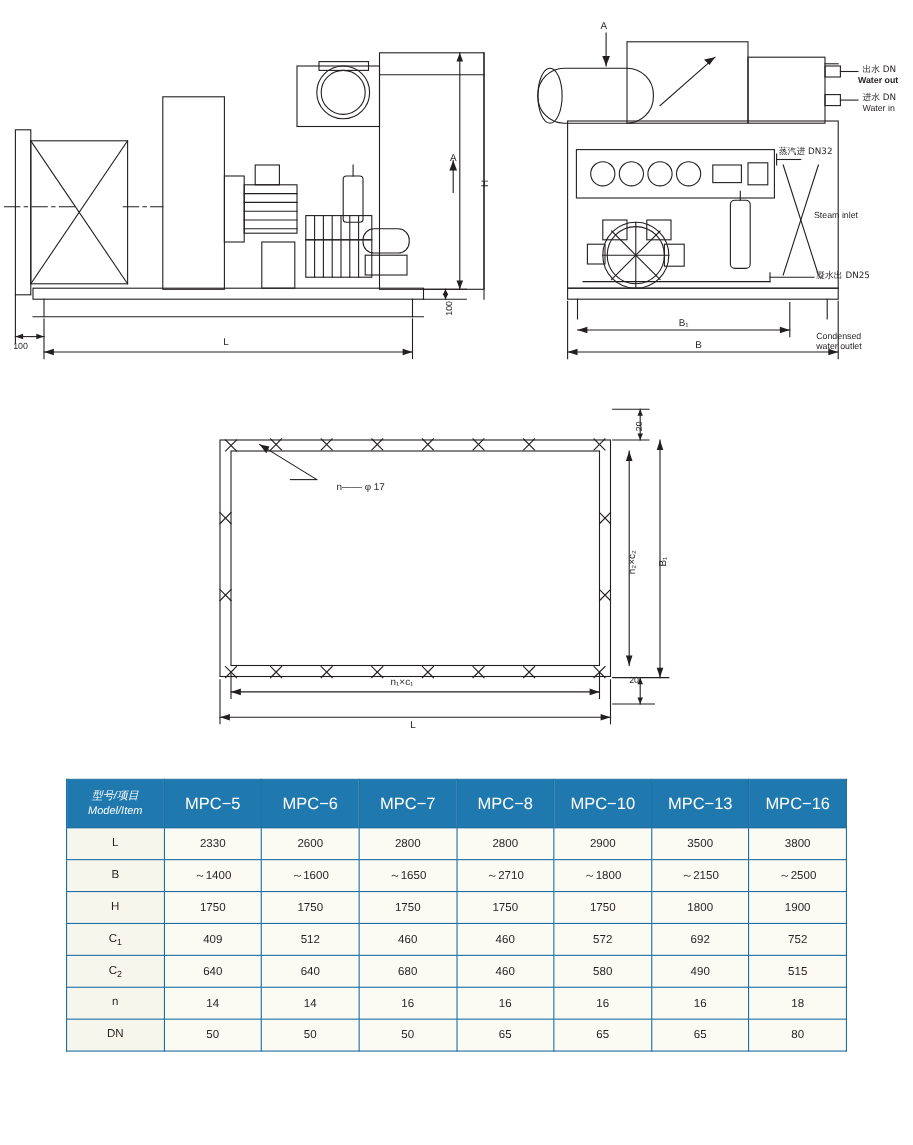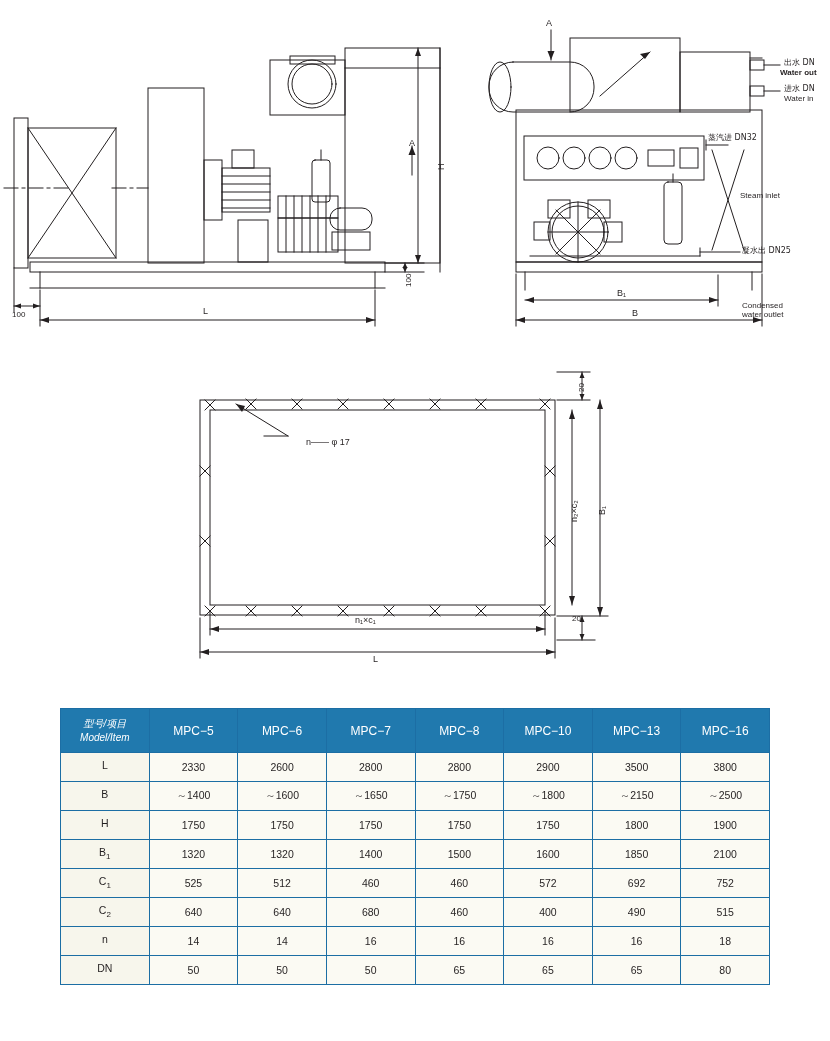--- a/index.html
+++ b/index.html
@@ -54,21 +54,21 @@
     color: #231f20;
     height: 29px;
     padding: 0;
     font-family: "Liberation Sans", sans-serif;
   }
   table.spec thead th {
     background: #2079ae;
     color: #ffffff;
     font-weight: normal;
     height: 44px;
-    font-size: 12px;
+    font-size: 15px;
   }
   table.spec thead th.first { line-height: 1.35; font-size: 10px; font-style: italic; }
   table.spec tbody td.rowhdr {
     background: #f7f6ec;
     font-size: 10.5px;
   }
   table.spec tbody td.val {
     background: #fbfaf3;
   }
   .sub { font-size: 8px; vertical-align: sub; }
@@ -378,68 +378,58 @@
         <td class="val">2900</td>
         <td class="val">3500</td>
         <td class="val">3800</td>
       </tr>
 
       <tr>
         <td class="rowhdr"><span>B</span><span class="sub"></span></td>
         <td class="val">～1400</td>
         <td class="val">～1600</td>
         <td class="val">～1650</td>
-        <td class="val">～1750</td>
+        <td class="val">～2710</td>
         <td class="val">～1800</td>
         <td class="val">～2150</td>
         <td class="val">～2500</td>
       </tr>
 
       <tr>
         <td class="rowhdr"><span>H</span><span class="sub"></span></td>
         <td class="val">1750</td>
         <td class="val">1750</td>
         <td class="val">1750</td>
         <td class="val">1750</td>
         <td class="val">1750</td>
         <td class="val">1800</td>
         <td class="val">1900</td>
       </tr>
 
-      <tr>
-        <td class="rowhdr"><span>B</span><span class="sub">1</span></td>
-        <td class="val">1320</td>
-        <td class="val">1320</td>
-        <td class="val">1400</td>
-        <td class="val">1500</td>
-        <td class="val">1600</td>
-        <td class="val">1850</td>
-        <td class="val">2100</td>
-      </tr>
 
 
       <tr>
         <td class="rowhdr"><span>C</span><span class="sub">1</span></td>
-        <td class="val">525</td>
+        <td class="val">409</td>
         <td class="val">512</td>
         <td class="val">460</td>
         <td class="val">460</td>
         <td class="val">572</td>
         <td class="val">692</td>
         <td class="val">752</td>
       </tr>
 
 
       <tr>
         <td class="rowhdr"><span>C</span><span class="sub">2</span></td>
         <td class="val">640</td>
         <td class="val">640</td>
         <td class="val">680</td>
         <td class="val">460</td>
-        <td class="val">400</td>
+        <td class="val">580</td>
         <td class="val">490</td>
         <td class="val">515</td>
       </tr>
 
       <tr>
         <td class="rowhdr"><span>n</span><span class="sub"></span></td>
         <td class="val">14</td>
         <td class="val">14</td>
         <td class="val">16</td>
         <td class="val">16</td>

